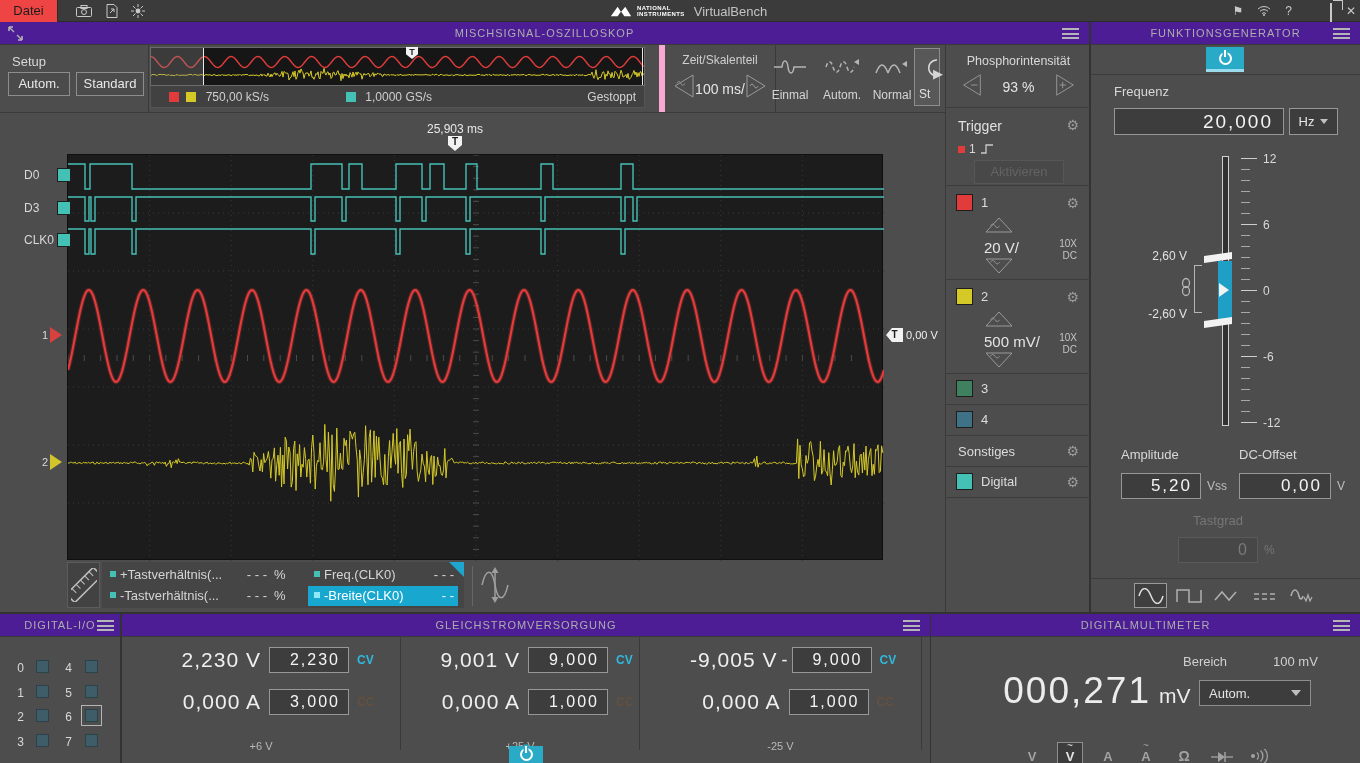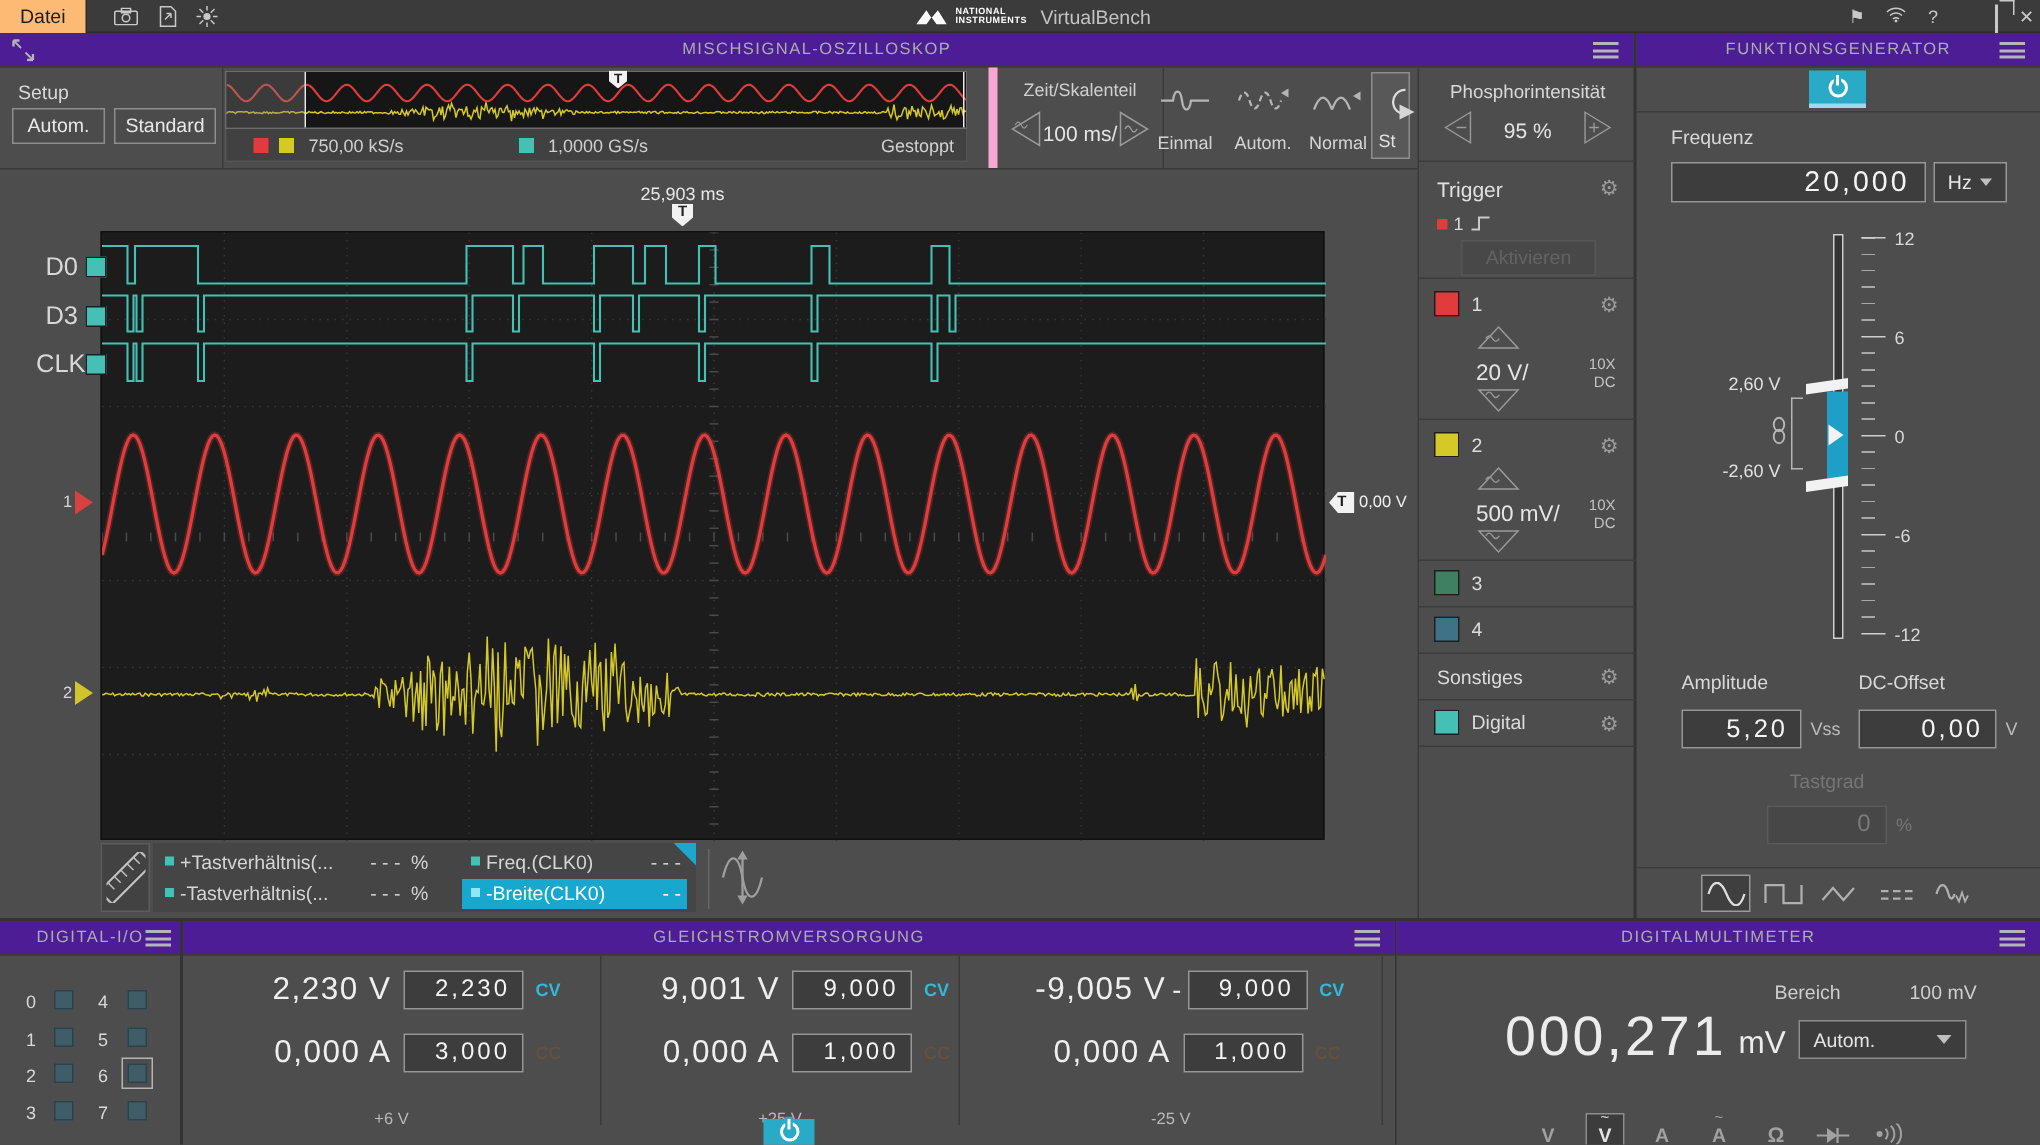--- a/index.html
+++ b/index.html
@@ -1,21 +1,21 @@
 <!DOCTYPE html>
 <html><head>
 <meta charset="utf-8">
 <style>
   * { box-sizing: border-box; margin:0; padding:0; font-family:"Liberation Sans",sans-serif; }
   html,body { width:1360px; height:763px; }
   body { background:#4d4d4d; overflow:hidden; position:relative; color:#dcdcdc; }
 
   
   #titlebar { position:absolute; left:0; top:0; width:1360px; height:22px; background:#3b3b3b; border-bottom:1px solid #2c2c2c; }
-  #menu-datei { position:absolute; left:0; top:0; width:58px; height:22px; background:#fdba74; color:#1d1d1d; font-size:13px; text-align:center; line-height:21px; border-right:1px solid #2c2c2c; cursor:default; }
+  #menu-datei { position:absolute; left:0; top:0; width:58px; height:22px; background:#ef4444; color:#1d1d1d; font-size:13px; text-align:center; line-height:21px; border-right:1px solid #2c2c2c; cursor:default; }
   .tb-ico { position:absolute; top:2px; width:22px; height:18px; display:flex; align-items:center; justify-content:center; color:#c9c9c9; }
   #brand { position:absolute; left:610px; top:0; height:22px; display:flex; align-items:center; gap:5px; }
   #ni-text { display:flex; flex-direction:column; line-height:6px; }
   #ni-text span { font-size:6px; font-weight:bold; color:#fff; letter-spacing:.4px; }
   #brand-name { font-size:13px; color:#c3c3c3; margin-left:4px; }
   #win-btns { position:absolute; right:4px; top:0; height:22px; display:flex; align-items:center; gap:14px; color:#c9c9c9; }
   .win-glyph { font-size:12px; line-height:12px; }
   #min-ico { width:10px; height:2px; background:#c9c9c9; margin-top:8px; }
   #restore-ico { width:9px; height:9px; border:1px solid #c9c9c9; position:relative; }
   #restore-ico:before { content:""; position:absolute; left:2px; top:-4px; width:9px; height:9px; border:1px solid #c9c9c9; border-left:none; border-bottom:none; }
@@ -60,21 +60,21 @@
   .acq-btn svg { margin-top:8px; }
   #acq-run { position:absolute; left:914px; top:26px; width:26px; height:58px; border:1px solid #8d8d8d; background:#585858; overflow:hidden; text-align:left; cursor:pointer; }
   #acq-run .lbl { position:absolute; left:4px; bottom:4px; font-size:12px; color:#e0e0e0; }
   #acq-chevron { position:absolute; left:933px; top:44px; color:#d5d5d5; font-size:13px; cursor:pointer; }
 
   
   #scope-display { position:absolute; left:67px; top:132px; width:816px; height:406px; background:#1c1c1c; border:1px solid #101010; }
   #trig-time { position:absolute; left:395px; top:100px; width:120px; text-align:center; font-size:12px; color:#e8e8e8; }
   #trig-tmark { position:absolute; left:448px; top:114px; width:14px; height:15px; background:#f2f2f2; color:#222; font-size:10px; font-weight:bold; text-align:center; line-height:12px; clip-path:polygon(0 0,100% 0,100% 60%,50% 100%,0 60%); cursor:pointer; }
   .dig-row { position:absolute; left:24px; display:flex; align-items:center; gap:5px; }
-  .dig-row .name { font-size:17px; color:#d8d8d8; width:28px; text-align:right; }
+  .dig-row .name { font-size:12px; color:#d8d8d8; width:28px; }
   .dig-sw { width:14px; height:14px; border:1px solid #1e1e1e; }
   .ch-marker { position:absolute; display:flex; align-items:center; gap:2px; cursor:pointer; }
   .ch-marker .num { font-size:11px; color:#d8d8d8; }
   .ch-tri { width:0; height:0; border-top:8px solid transparent; border-bottom:8px solid transparent; }
   #trig-level { position:absolute; left:886px; top:306px; display:flex; align-items:center; gap:3px; }
   #trig-level .flag { width:17px; height:14px; background:#f2f2f2; color:#222; font-size:10px; font-weight:bold; text-align:center; line-height:14px; clip-path:polygon(0 50%,35% 0,100% 0,100% 100%,35% 100%); cursor:pointer; }
   #trig-level .val { font-size:11px; color:#f0f0f0; }
 
   
   #ruler-btn { position:absolute; left:67px; top:540px; width:33px; height:46px; background:#424242; border:1px solid #5c5c5c; display:flex; align-items:center; justify-content:center; cursor:pointer; }
@@ -519,21 +519,21 @@
 
   <div id="scope-sidebar">
     <div class="sb-sec" style="top:0; height:63px">
       <span id="phos-label">Phosphorintensität</span>
       <span class="tri-btn" style="left:14px; top:28px">
         <svg width="24" height="24" viewBox="0 0 26 26">
             <path d="M22,2 L4,13 L22,24 Z" fill="none" stroke="#9a9a9a"></path>
             <line x1="12" y1="13" x2="19" y2="13" stroke="#9a9a9a"></line>
           </svg>
       </span>
-      <span id="phos-value">95 %</span>
+      <span id="phos-value">93 %</span>
       <span class="tri-btn" style="right:14px; top:28px">
         <svg width="24" height="24" viewBox="0 0 26 26">
             <path d="M4,2 L22,13 L4,24 Z" fill="none" stroke="#9a9a9a"></path>
             <line x1="7" y1="13" x2="14" y2="13" stroke="#9a9a9a"></line>
             <line x1="10.5" y1="9.5" x2="10.5" y2="16.5" stroke="#9a9a9a"></line>
           </svg>
       </span>
     </div>
     <div class="sb-sec" style="top:63px; height:78px">
       <span id="trig-sec-label">Trigger</span>

